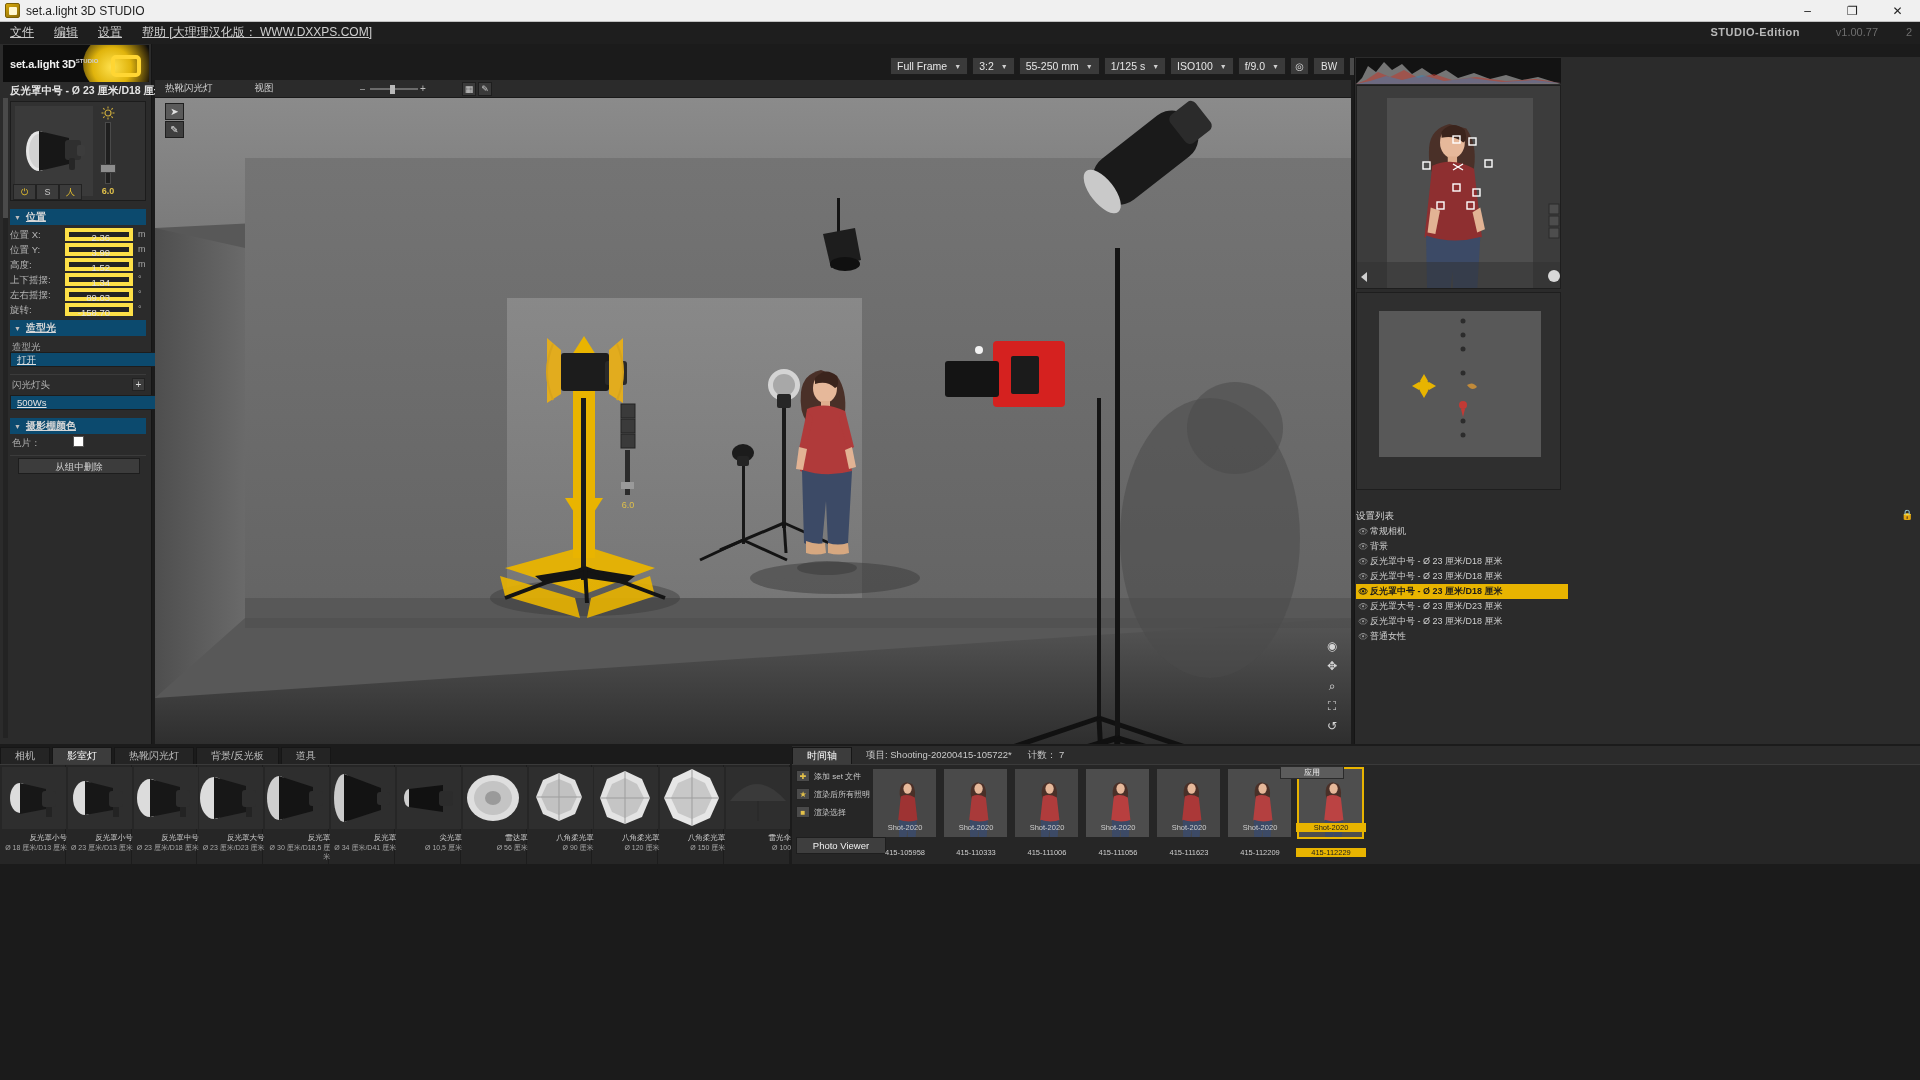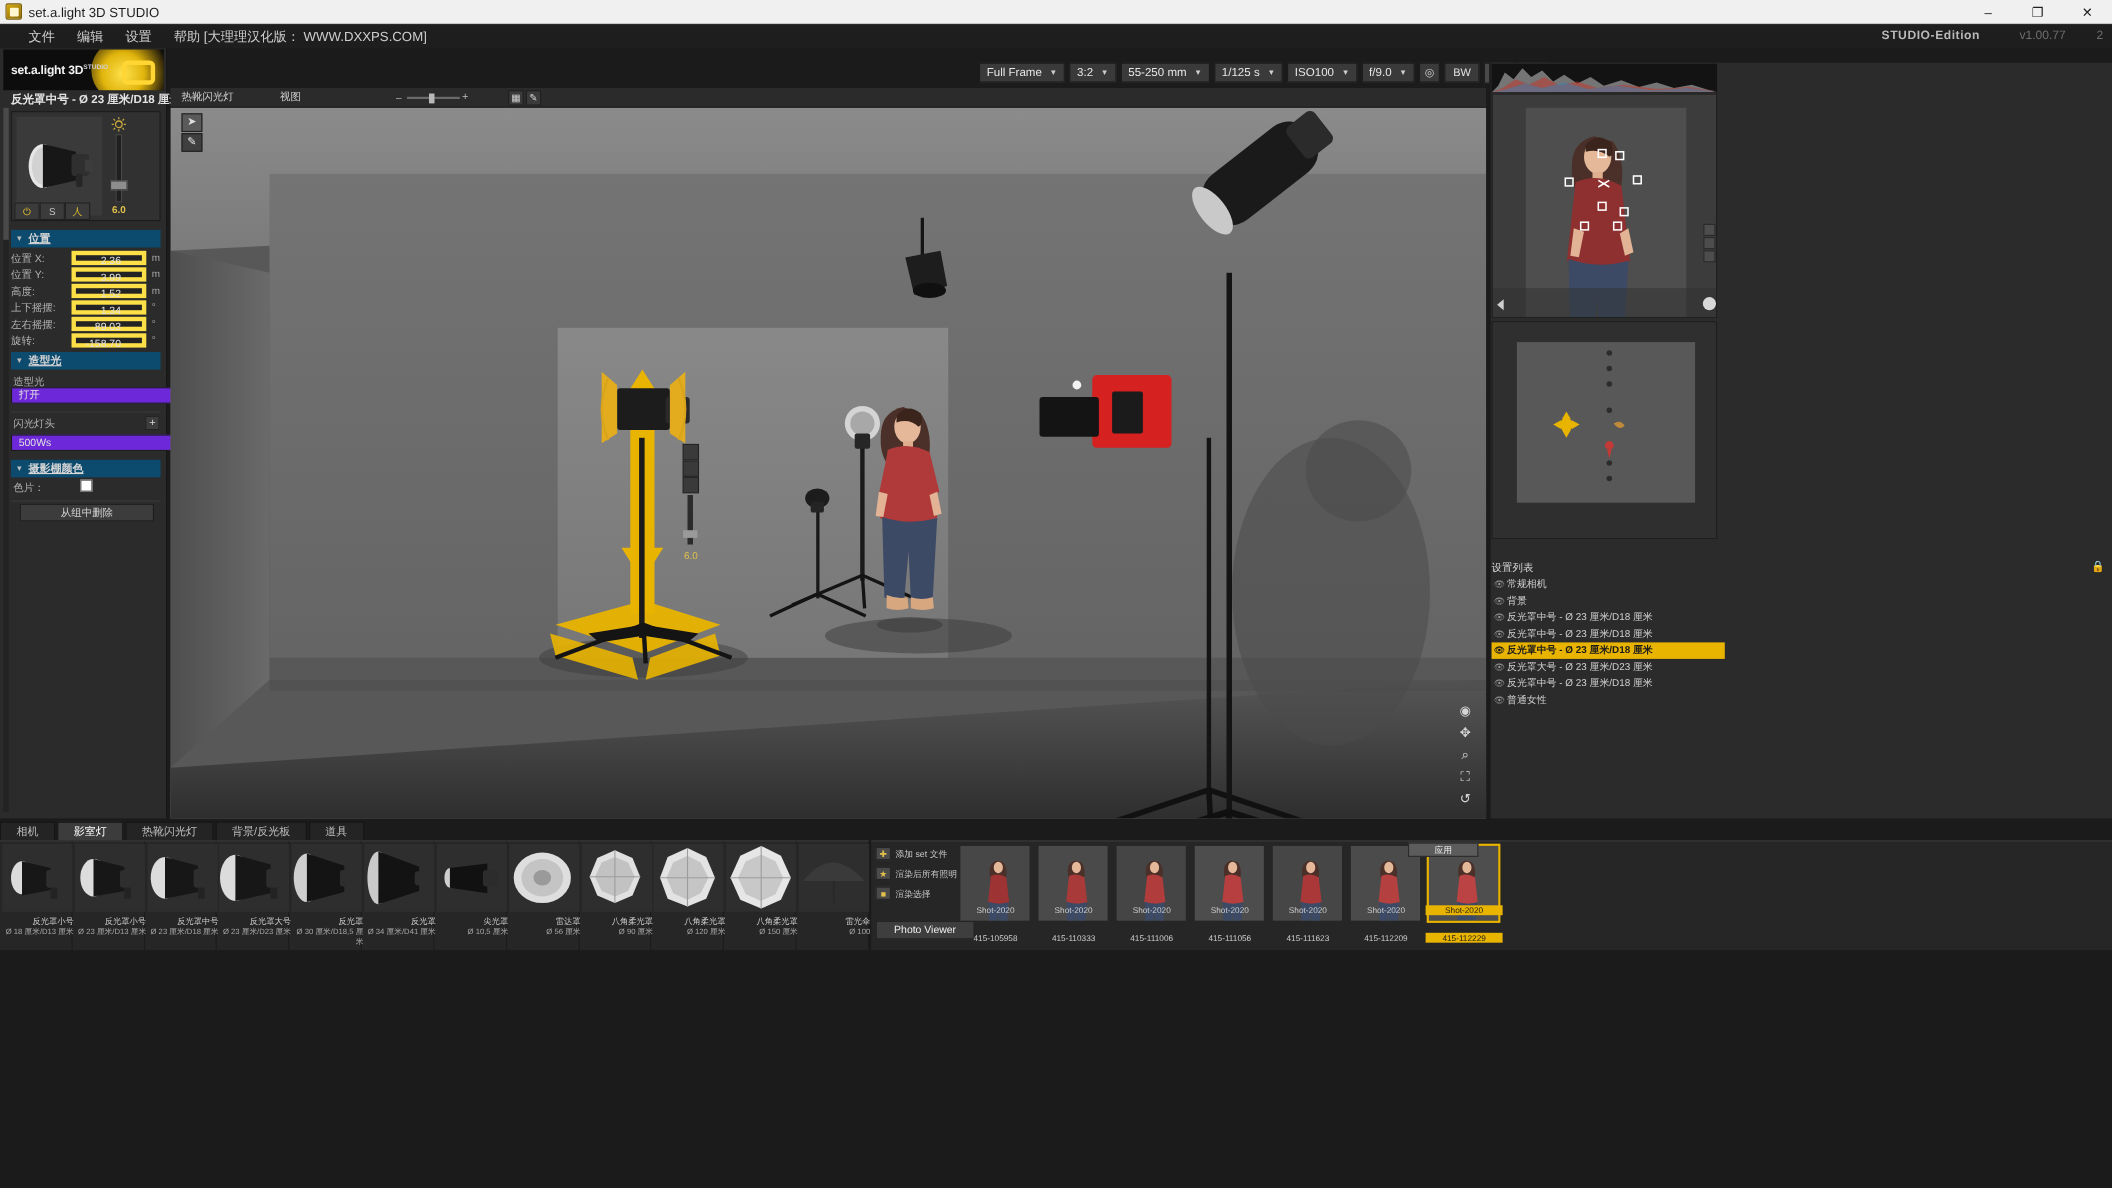--- a/index.html
+++ b/index.html
@@ -13,21 +13,21 @@
   .tb-icon { width:15px; height:15px; margin-left:5px; margin-right:6px;
      background:linear-gradient(145deg,#d8a90c,#8a6a06); border:1px solid #7a5e05; border-radius:2px; position:relative;}
   .tb-icon::after{content:"";position:absolute;left:3px;top:3px;width:8px;height:8px;background:#fff7d0;border-radius:1px;}
   .tb-title { font-size:12px; color:#1d1d1d; }
   .tb-btns { margin-left:auto; display:flex; height:22px; }
   .tb-btn { width:45px; height:22px; display:flex; align-items:center; justify-content:center;
      color:#222; font-size:12px; }
 
   
   .menubar { position:absolute; left:0; top:22px; width:1920px; height:22px;
-     background:#1e1e1e; display:flex; align-items:flex-end; padding-left:16px; }
+     background:#1e1e1e; display:flex; align-items:flex-start; padding-left:0;text-decoration:underline; }
   .menu-item { font-size:12px; color:#cfcfcf; padding:2px 10px; white-space:nowrap; }
   .edition { position:absolute; right:120px; top:26px; font-size:11px; color:#b9b9b9; font-weight:bold; letter-spacing:.5px;}
   .version { position:absolute; right:42px; top:26px; font-size:11px; color:#6e6e6e;}
   .verno { position:absolute; right:8px; top:26px; font-size:11px; color:#6e6e6e;}
   .watermark { position:absolute; left:705px; top:28px; font-size:30px; font-weight:bold; color:#b5b5b5;
       letter-spacing:1px; font-family:"DejaVu Sans",sans-serif; opacity:.92; }
 
   
   .leftpanel { position:absolute; left:0; top:44px; width:152px; height:700px; background:#2b2b2b;
      border-right:1px solid #151515; }
@@ -62,22 +62,22 @@
   .sect-head .tri{ margin:0 5px 0 4px; font-size:7px; color:#bdbdbd;}
   .sect-head u { text-decoration:underline; }
 
   .prop-row { position:absolute; left:10px; width:136px; height:14px; font-size:9.5px; color:#b6b6b6; }
   .prop-row .lbl { position:absolute; left:0; top:1px; }
   .prop-row .box { position:absolute; left:55px; top:0; width:68px; height:13px; background:#232323;
      border:4px solid #fde047; text-align:right; padding-right:19px; line-height:12px; font-size:9.5px; color:#e2e2e2;}
   .prop-row .unit { position:absolute; left:128px; top:1px; font-size:9px; color:#a5a5a5;}
 
   .sel-label { position:absolute; left:12px; width:130px; font-size:9.5px; color:#b0b0b0; }
-  .sel-box { position:absolute; left:10px; width:161px; height:15px; background:#6d28d9; border:1px solid #1d1d1d;
-     font-size:9.5px; color:#e0e0e0; padding-left:6px; line-height:14px; }
+  .sel-box { position:absolute; left:10px; width:161px; height:15px; background:#0c4a6e; border:1px solid #1d1d1d;
+     font-size:9.5px; color:#e0e0e0; padding-left:6px; line-height:14px;text-decoration:underline; }
   .sel-box .arr{ position:absolute; right:4px; top:3px; font-size:7px; color:#c0c0c0;}
   .plusbtn { position:absolute; left:132px; width:13px; height:13px; background:#3d3d3d; border:1px solid #222;
      color:#dcdcdc; font-size:10px; text-align:center; line-height:11px;}
   .swatch { position:absolute; width:11px; height:11px; background:#fff; border:1px solid #555; }
   .wide-btn { position:absolute; left:18px; width:122px; height:16px; background:#3c3c3c; border:1px solid #1d1d1d;
      font-size:9.5px; color:#d2d2d2; text-align:center; line-height:15px; }
   .divline { position:absolute; left:10px; width:136px; height:1px; background:#3b3b3b; }
 
   
   .toolbar { position:absolute; left:890px; top:57px; height:21px; display:flex; align-items:flex-start; gap:4px; }
@@ -777,20 +777,25 @@
       <div class="lib-thumb">
         <svg width="64" height="62" viewBox="0 0 64 62">
             <path d="M4 34 q26 -34 56 0 z" fill="#3a3a3a"></path>
         <path d="M32 34 l0 20" stroke="#2a2a2a" stroke-width="2"></path>
           </svg></div>
       <div class="lib-n1">雷光伞</div>
       <div class="lib-n2">Ø 100</div>
       </div>
   </div>
 
+  <div class="tl-head">
+    <div class="tl-tab">时间轴</div>
+    <div class="tl-proj">项目:  Shooting-20200415-105722*</div>
+    <div class="tl-cnt">计数：  7</div>
+  </div>
 
   <div class="tl-body">
     <div class="tl-actions">
       <div class="tl-act">
         <span class="ic">✚</span>
         <span>添加 set 文件</span>
         </div>
       <div class="tl-act">
         <span class="ic">★</span>
         <span>渲染后所有照明</span>

